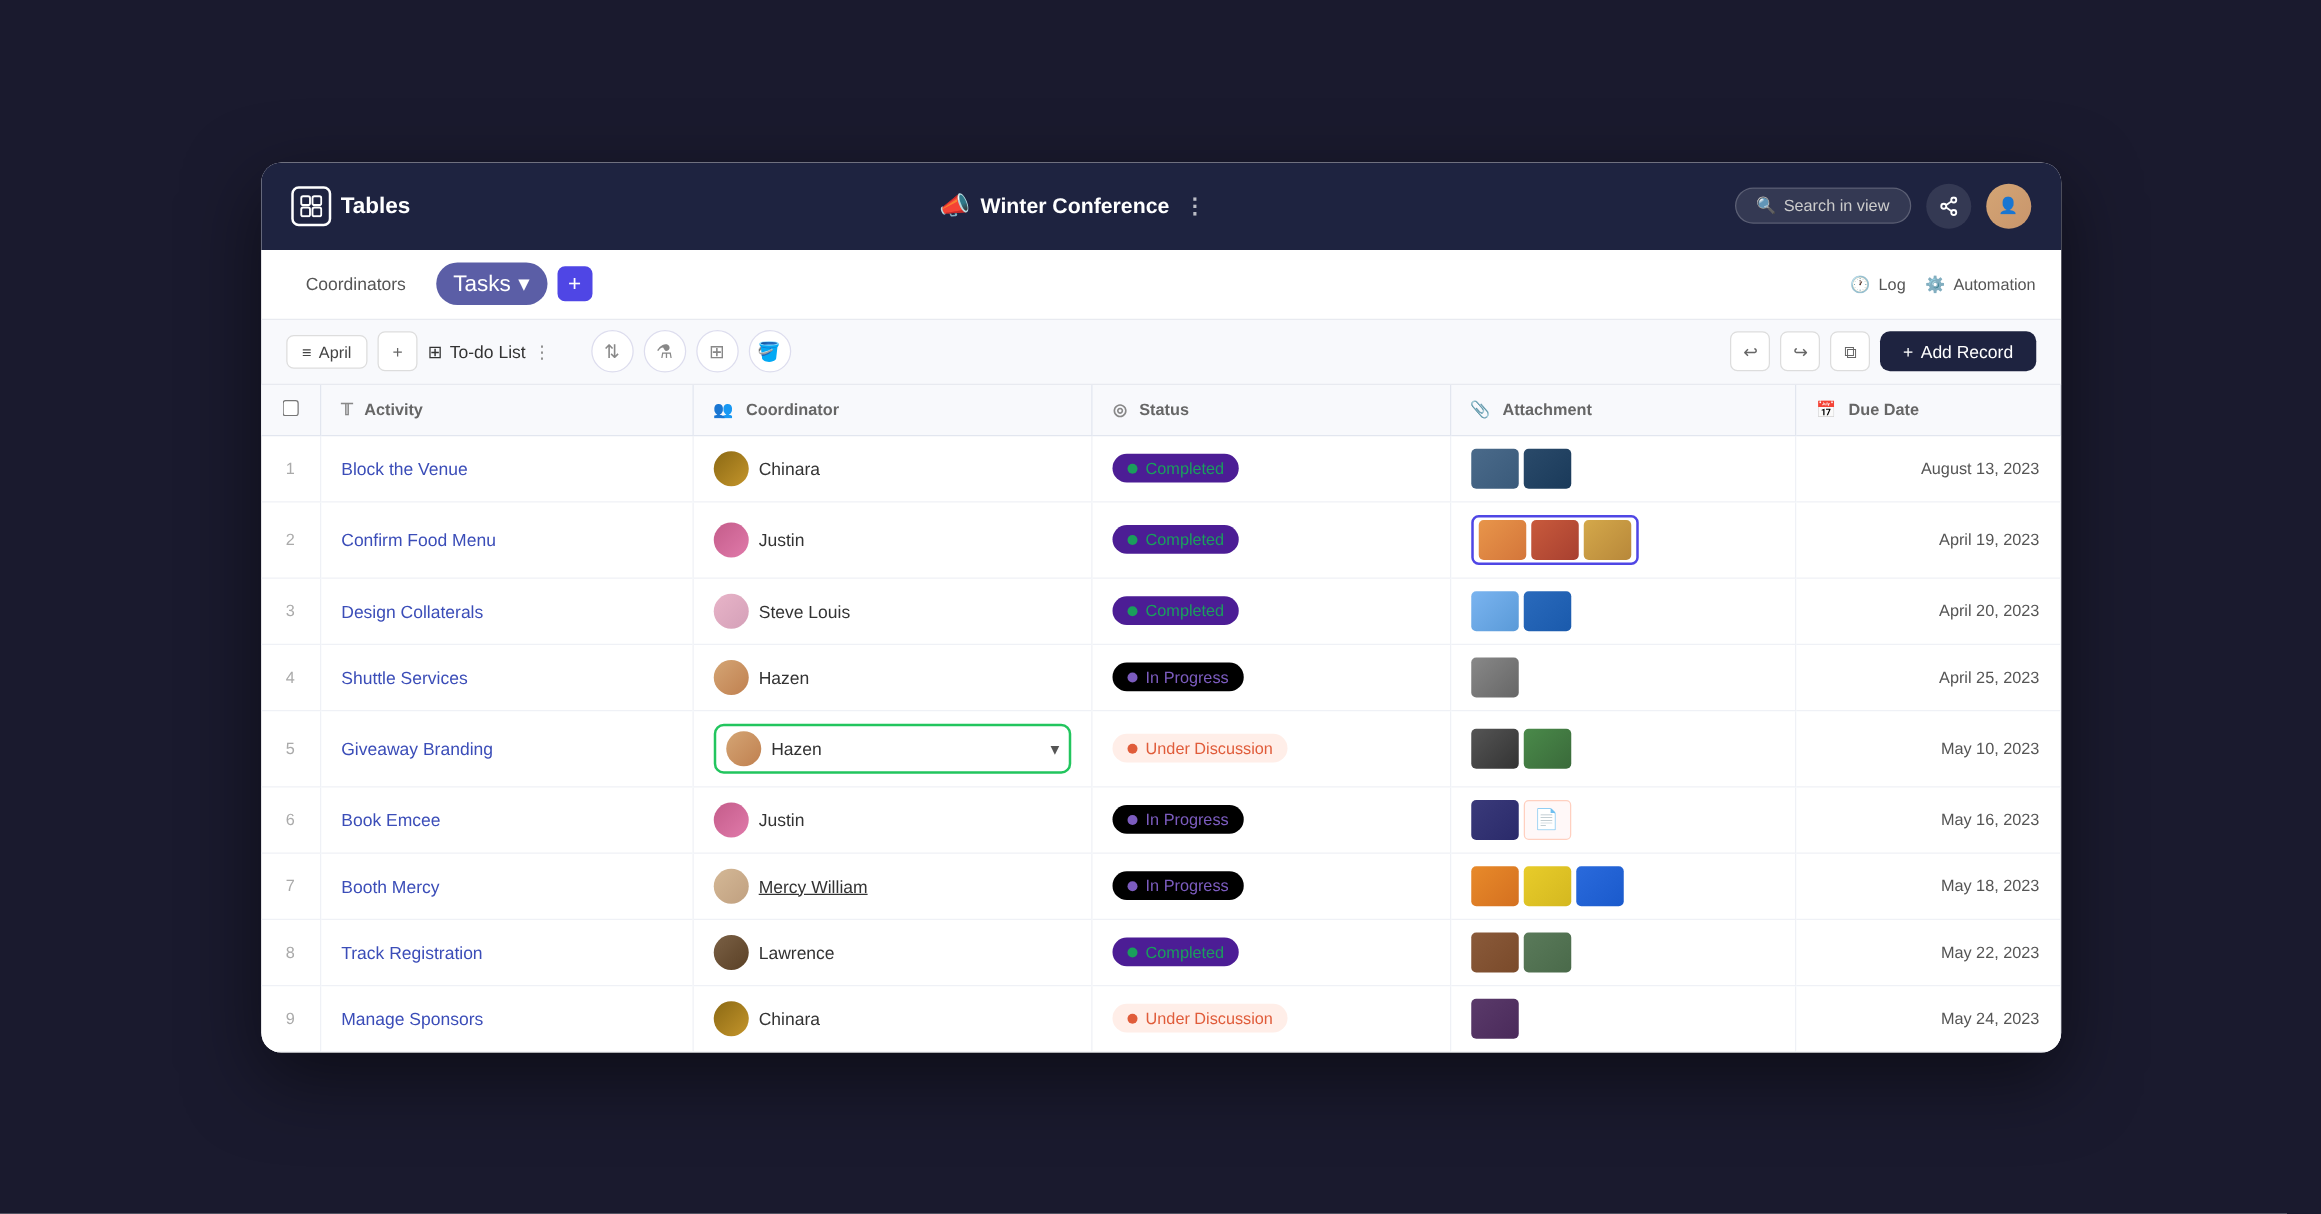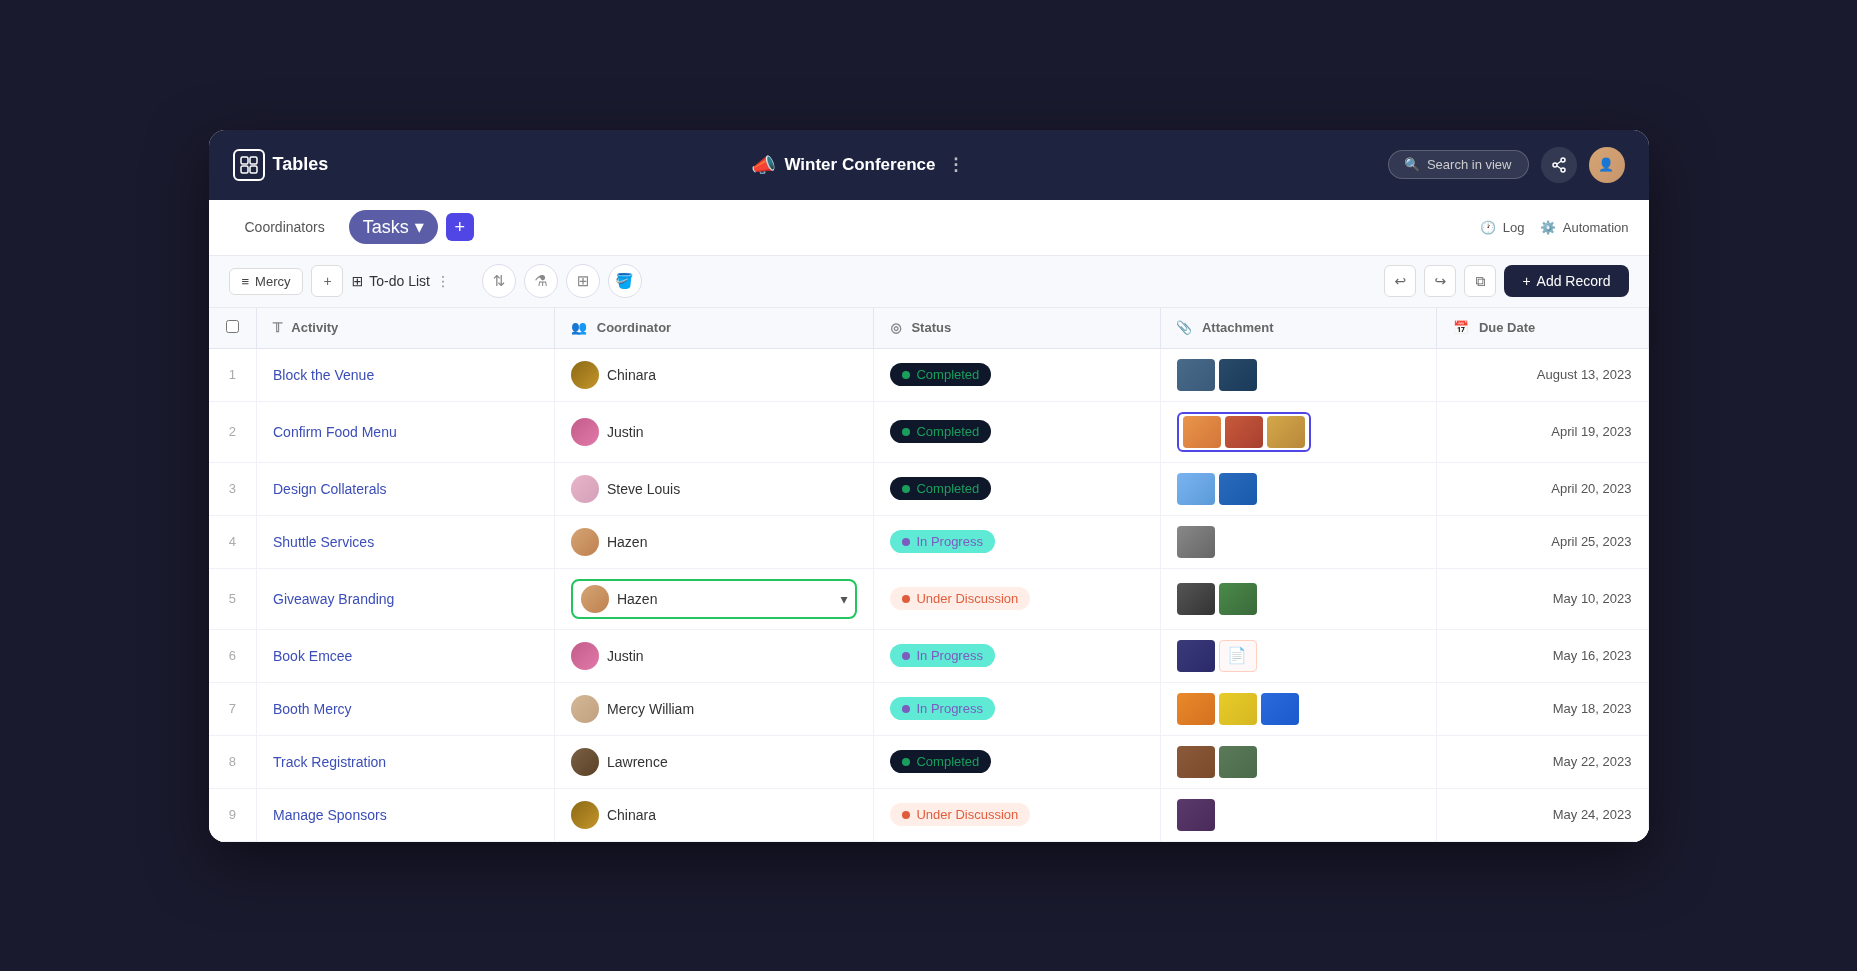--- a/index.html
+++ b/index.html
@@ -301,25 +301,25 @@
       display: inline-flex;
       align-items: center;
       gap: 6px;
       padding: 4px 12px;
       border-radius: 20px;
       font-size: 13px;
       font-weight: 500;
       white-space: nowrap;
     }
     .status-completed {
-      background: #0f172a;
+      background: #4c1d95;
       color: #1a9e5c;
     }
     .status-in-progress {
-      background: #5eead4;
+      background: #000000;
       color: #7c5cbf;
     }
     .status-under-discussion {
       background: #ffeee8;
       color: #e05c3a;
     }
     .status-dot {
       width: 8px;
       height: 8px;
       border-radius: 50%;
@@ -414,21 +414,21 @@
       <div class="auto-btn">
         <span>⚙️</span>
         <span>Automation</span>
       </div>
     </div>
   </div>
 
   <div class="toolbar">
     <button class="views-btn">
       <span>≡</span>
-      <span>Mercy</span>
+      <span>April</span>
     </button>
     <div class="toolbar-icon-btn">+</div>
     <div class="view-label">
       <span>⊞</span>
       <span>To-do List</span>
       <span style="cursor:pointer;color:#888;">⋮</span>
     </div>
 
     <div class="toolbar-center">
       <div class="toolbar-action-btn">⇅</div>
@@ -588,21 +588,21 @@
               </div>
             </td>
             <td class="due-date-cell">May 16, 2023</td>
           </tr>
           <tr>
             <td>7</td>
             <td class="activity-cell">Booth Mercy</td>
             <td>
               <div class="coordinator-cell">
                 <div class="avatar" style="background: linear-gradient(135deg, rgb(212, 184, 150), rgb(192, 160, 128)); border-radius: 50%; width: 28px; height: 28px;"></div>
-                <span style="font-size: 14px; color: rgb(51, 51, 51);">Mercy William</span>
+                <span style="font-size: 14px; color: rgb(51, 51, 51); text-decoration: underline;">Mercy William</span>
               </div>
             </td>
             <td><span class="status-badge status-in-progress"><span class="status-dot dot-in-progress" style="background:#7c5cbf"></span>In Progress</span></td>
             <td>
               <div class="attachments-cell">
                 <div class="attachment-thumb" style="width: 38px; height: 32px; border-radius: 4px; overflow: hidden; background: linear-gradient(135deg, rgb(232, 138, 42), rgb(212, 112, 32));"></div>
                 <div class="attachment-thumb" style="width: 38px; height: 32px; border-radius: 4px; overflow: hidden; background: linear-gradient(135deg, rgb(232, 204, 42), rgb(212, 184, 32));"></div>
                 <div class="attachment-thumb" style="width: 38px; height: 32px; border-radius: 4px; overflow: hidden; background: linear-gradient(135deg, rgb(42, 106, 220), rgb(26, 90, 204));"></div>
               </div>
             </td>

